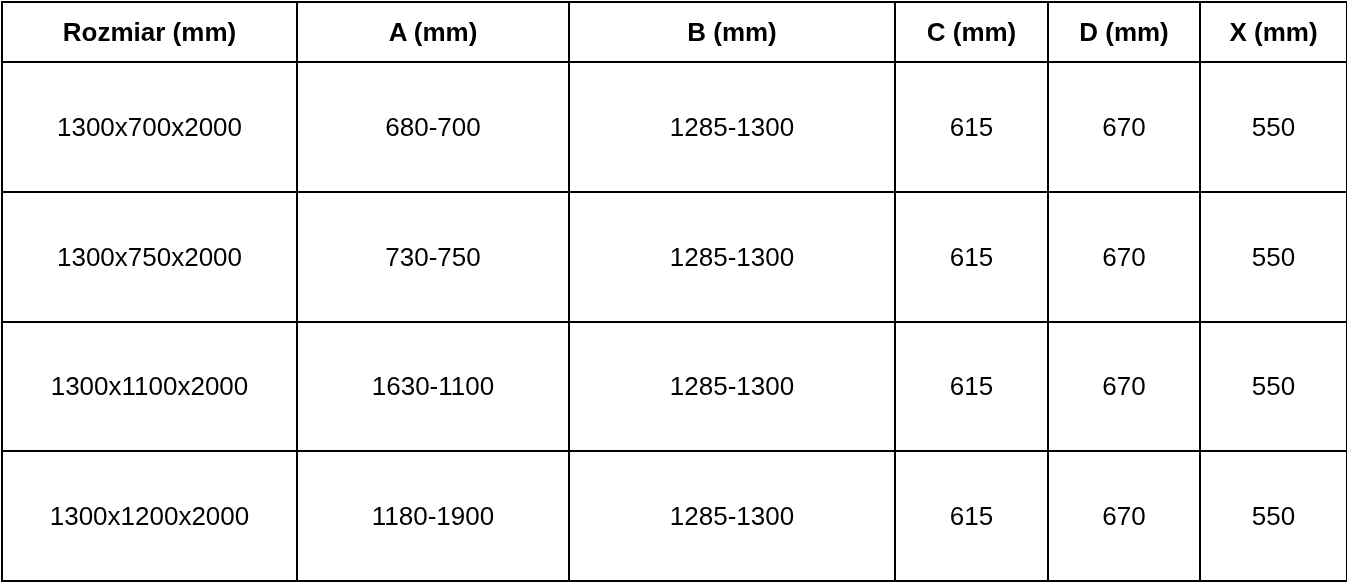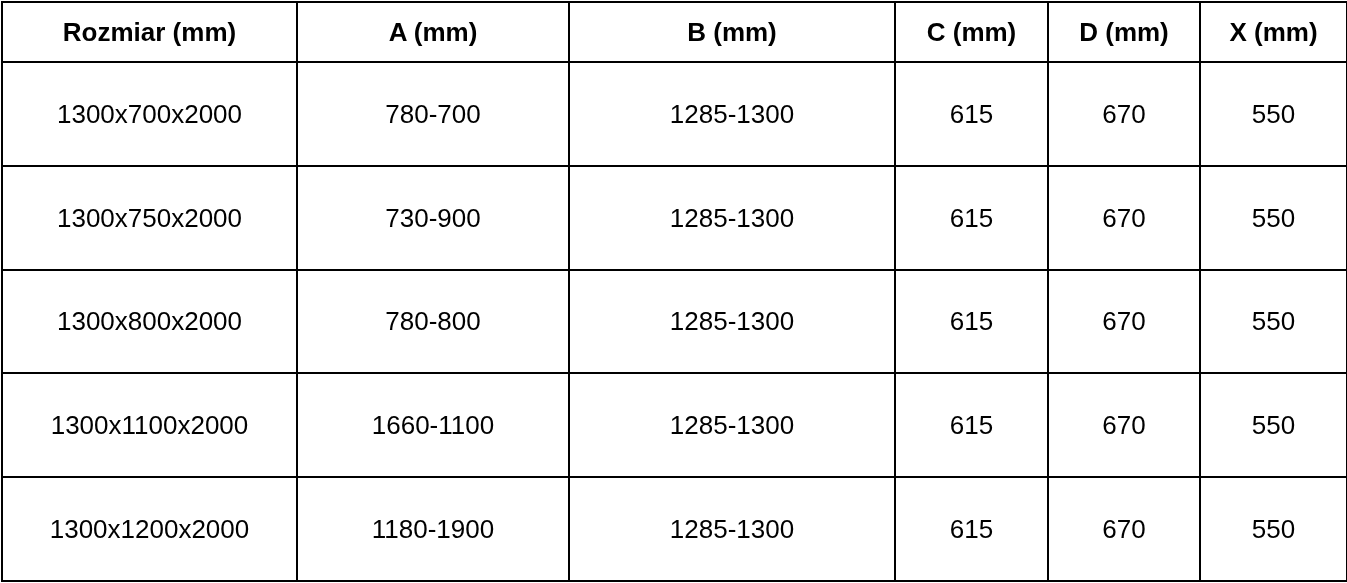--- a/index.html
+++ b/index.html
@@ -63,45 +63,37 @@
       <th>A (mm)</th>
       <th>B (mm)</th>
       <th>C (mm)</th>
       <th>D (mm)</th>
       <th>X (mm)</th>
     </tr>
   </thead>
   <tbody>
     <tr>
       <td>1300x700x2000</td>
-      <td>780-700</td>
+      <td>680-700</td>
       <td>1285-1300</td>
       <td>615</td>
       <td>670</td>
       <td>550</td>
     </tr>
     <tr>
       <td>1300x750x2000</td>
-      <td>730-900</td>
-      <td>1285-1300</td>
-      <td>615</td>
-      <td>670</td>
-      <td>550</td>
-    </tr>
-    <tr>
-      <td>1300x800x2000</td>
-      <td>780-800</td>
+      <td>730-750</td>
       <td>1285-1300</td>
       <td>615</td>
       <td>670</td>
       <td>550</td>
     </tr>
     <tr>
       <td>1300x1100x2000</td>
-      <td>1660-1100</td>
+      <td>1630-1100</td>
       <td>1285-1300</td>
       <td>615</td>
       <td>670</td>
       <td>550</td>
     </tr>
     <tr>
       <td>1300x1200x2000</td>
       <td>1180-1900</td>
       <td>1285-1300</td>
       <td>615</td>

